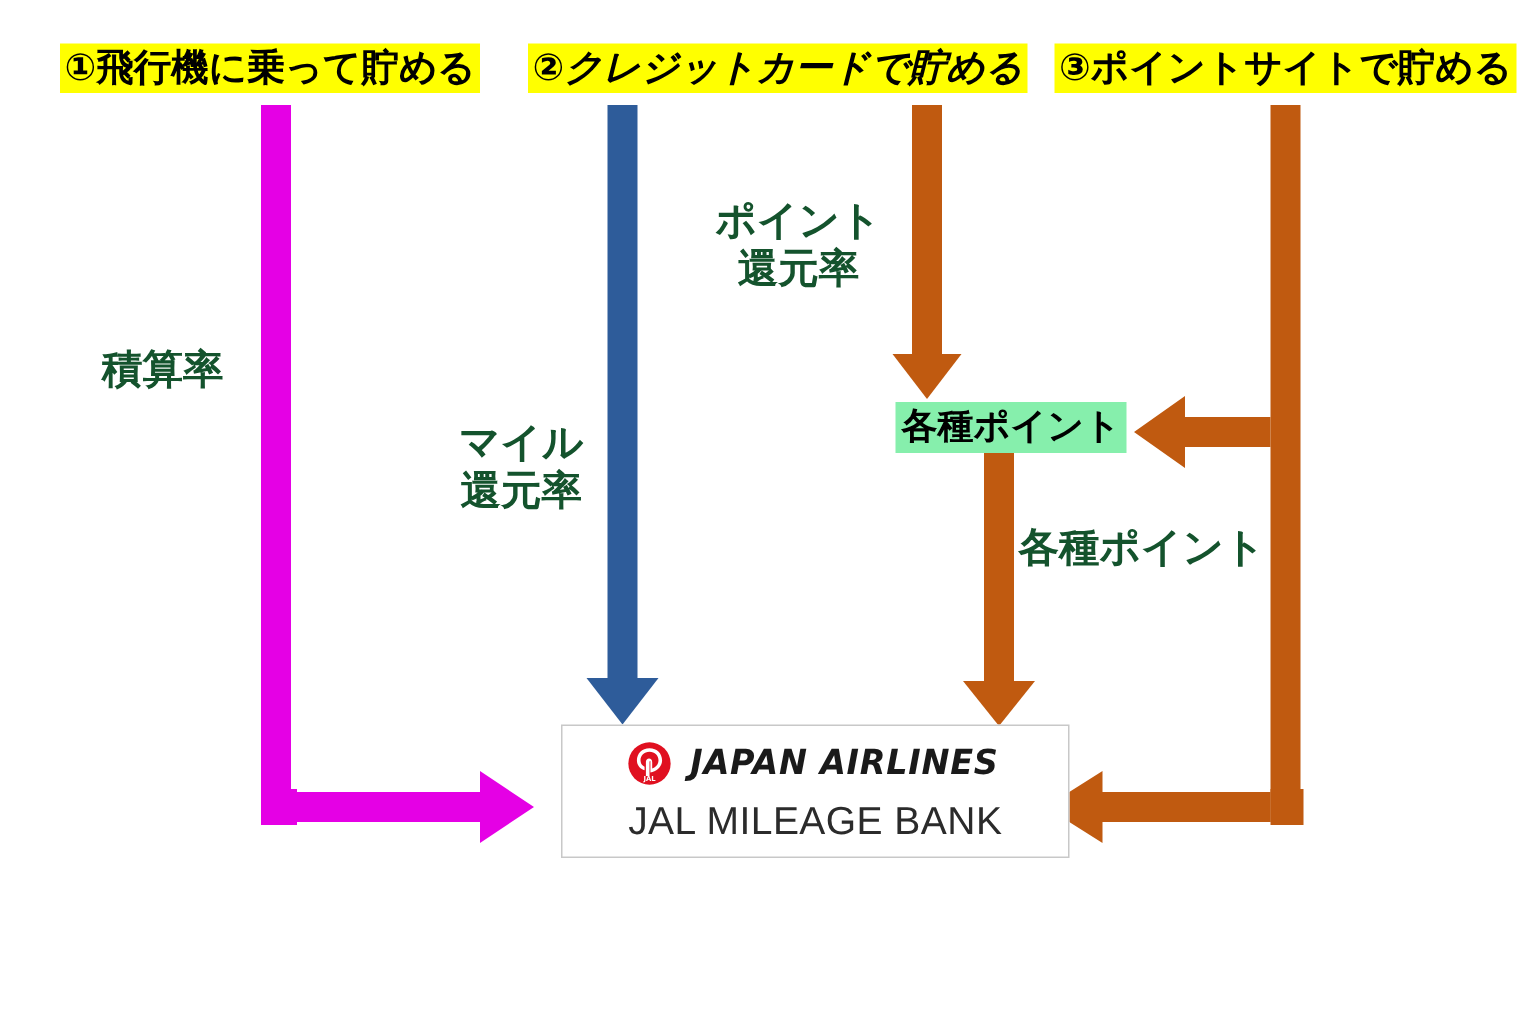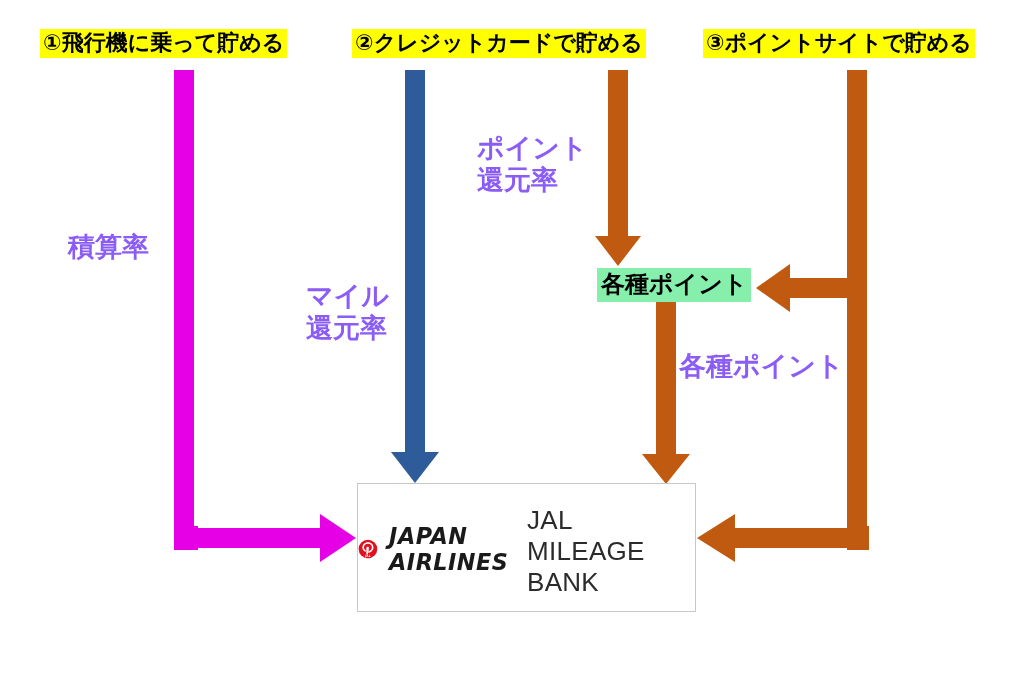--- a/index.html
+++ b/index.html
@@ -28,51 +28,53 @@
     width: 1024px;
     height: 683px;
   }
   .node {
     position: absolute;
     white-space: nowrap;
     line-height: 1.18;
   }
   .src-label {
     font-weight: bold;
-    font-size: 22px;
+    font-size: 25px;
     color: #000000;
     background: #ffff00;
     padding: 1px 3px 3px 3px;
     text-align: right;
   }
   .rate-label {
     font-weight: bold;
     font-size: 27px;
-    color: #8b5cf6;
+    color: #14532d;
+    text-align: center;
   }
   .rate-label .line {
     display: block;
   }
   .points-node {
     font-weight: bold;
     font-size: 24px;
     color: #000000;
     background: #86efac;
     padding: 2px 4px 4px 4px;
   }
   #jal-box {
     position: absolute;
-    left: 357px;
+    left: 374px;
     top: 483px;
     width: 339px;
-    height: 129px;
+    height: 89px;
     border: 1px solid #c8c8c8;
     background: #ffffff;
     box-sizing: border-box;
     display: flex;
+    flex-direction: column;
     align-items: center;
     justify-content: center;
   }
   .jal-brand-row {
     display: flex;
     align-items: center;
     justify-content: center;
     gap: 9px;
     margin-top: 2px;
   }
@@ -86,21 +88,21 @@
     transform: scaleX(0.97);
   }
   .jal-mileage {
     font-family: "Liberation Sans", "DejaVu Sans", sans-serif;
     font-size: 26px;
     color: #2b2b2b;
     margin-top: 8px;
     letter-spacing: 0.3px;
   }
   #label-flight { left: 40px;  top: 30px; }
-  #label-credit { left: 352px; top: 30px; }
+  #label-credit { left: 352px; top: 30px; font-style: italic; }
   #label-point  { left: 703px; top: 30px; }
   #label-rate-accrual { left: 68px;  top: 231px; }
   #label-rate-mile    { left: 306px; top: 240px; margin-top: 40px; }
   #label-rate-point   { left: 477px; top: 132px; }
   #label-rate-exchange{ left: 679px; top: 350px; }
   #node-points { left: 597px; top: 270px; }
 </style>
 </head>
 <body>
 

